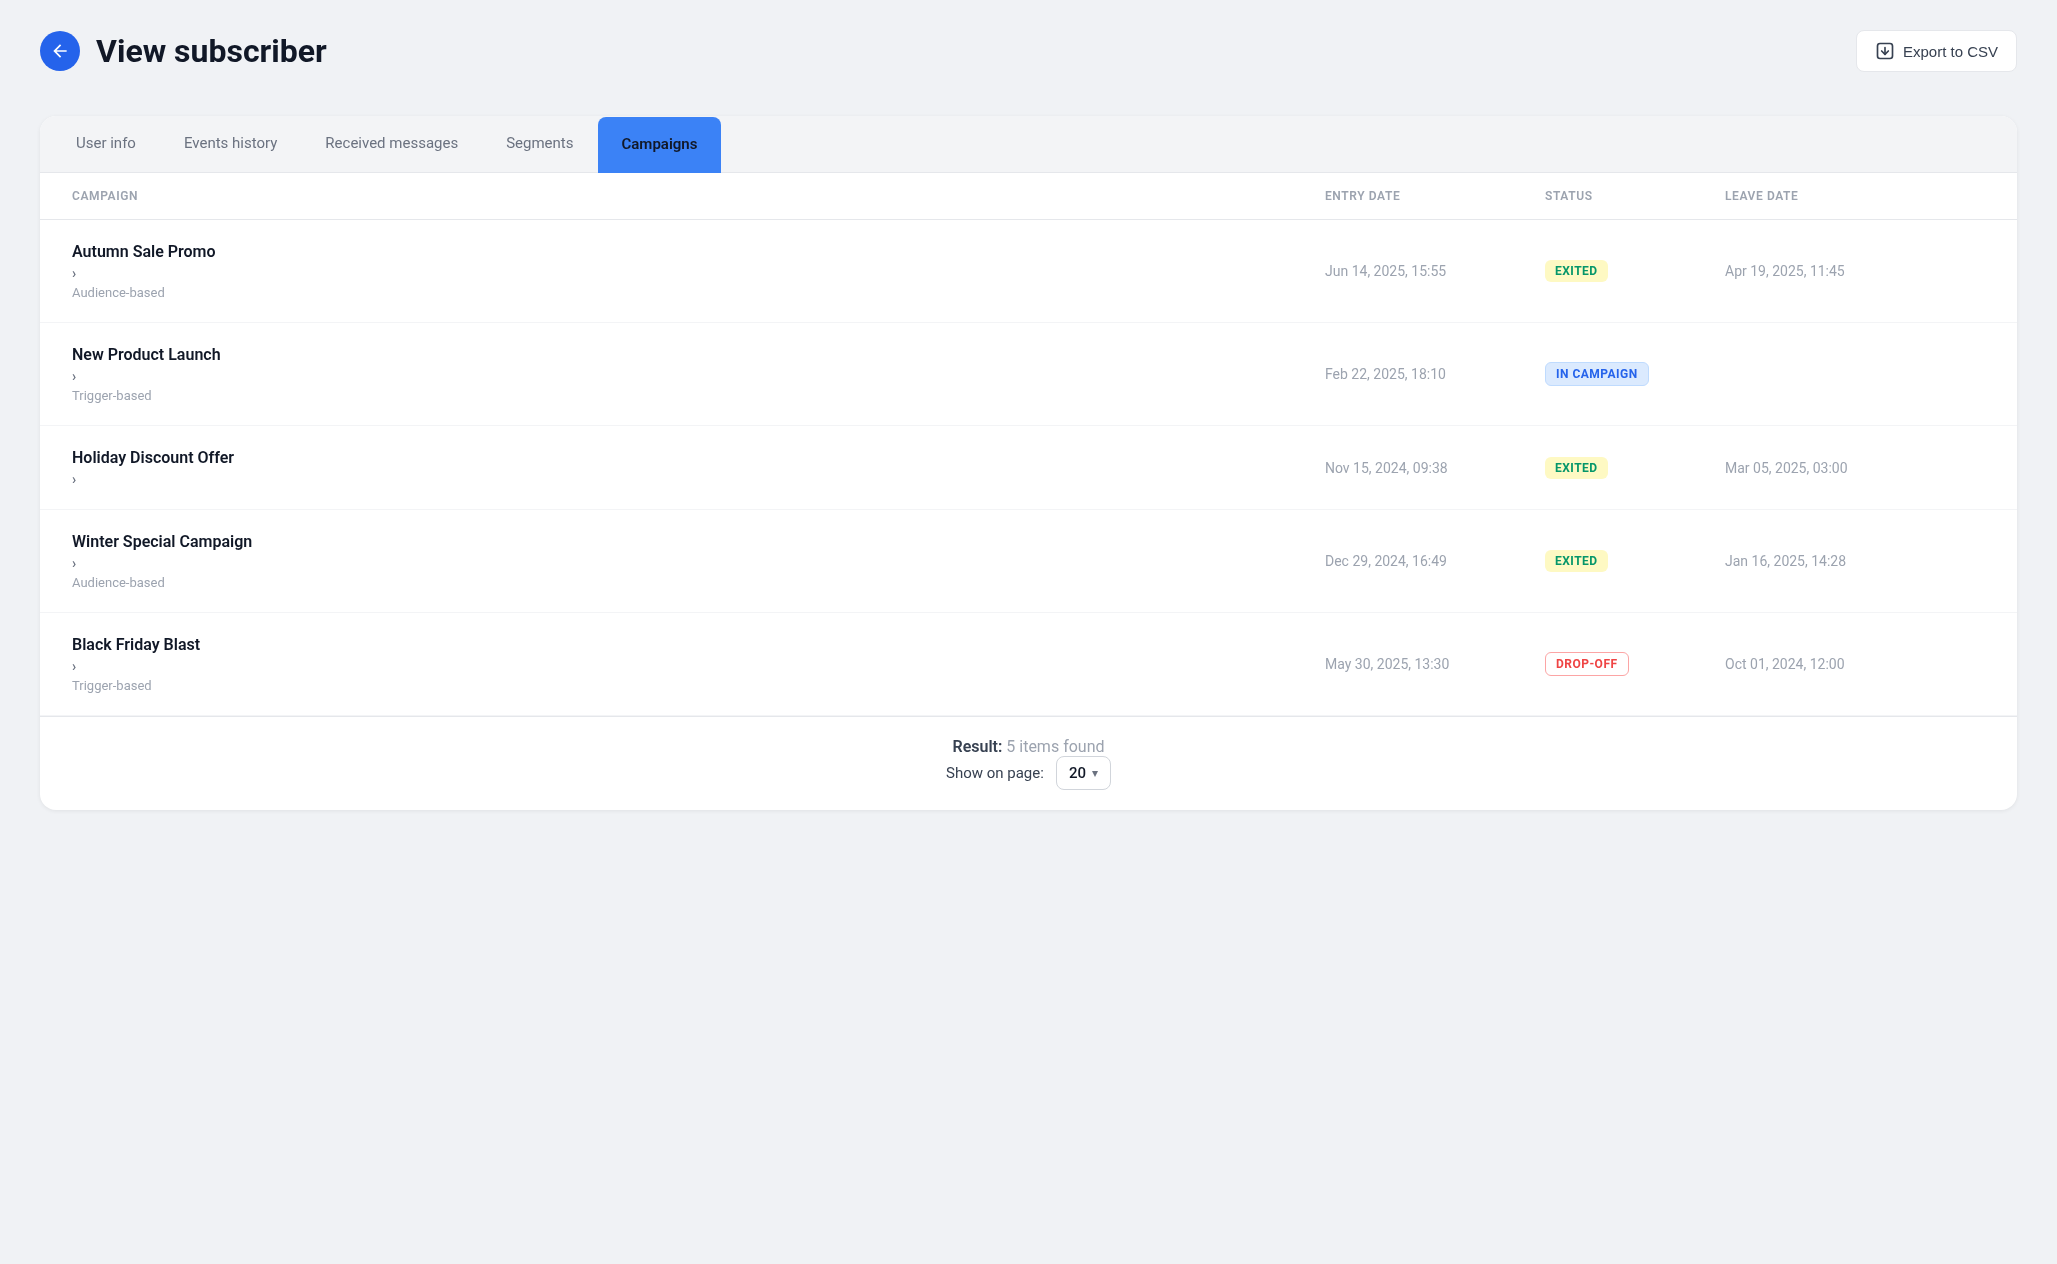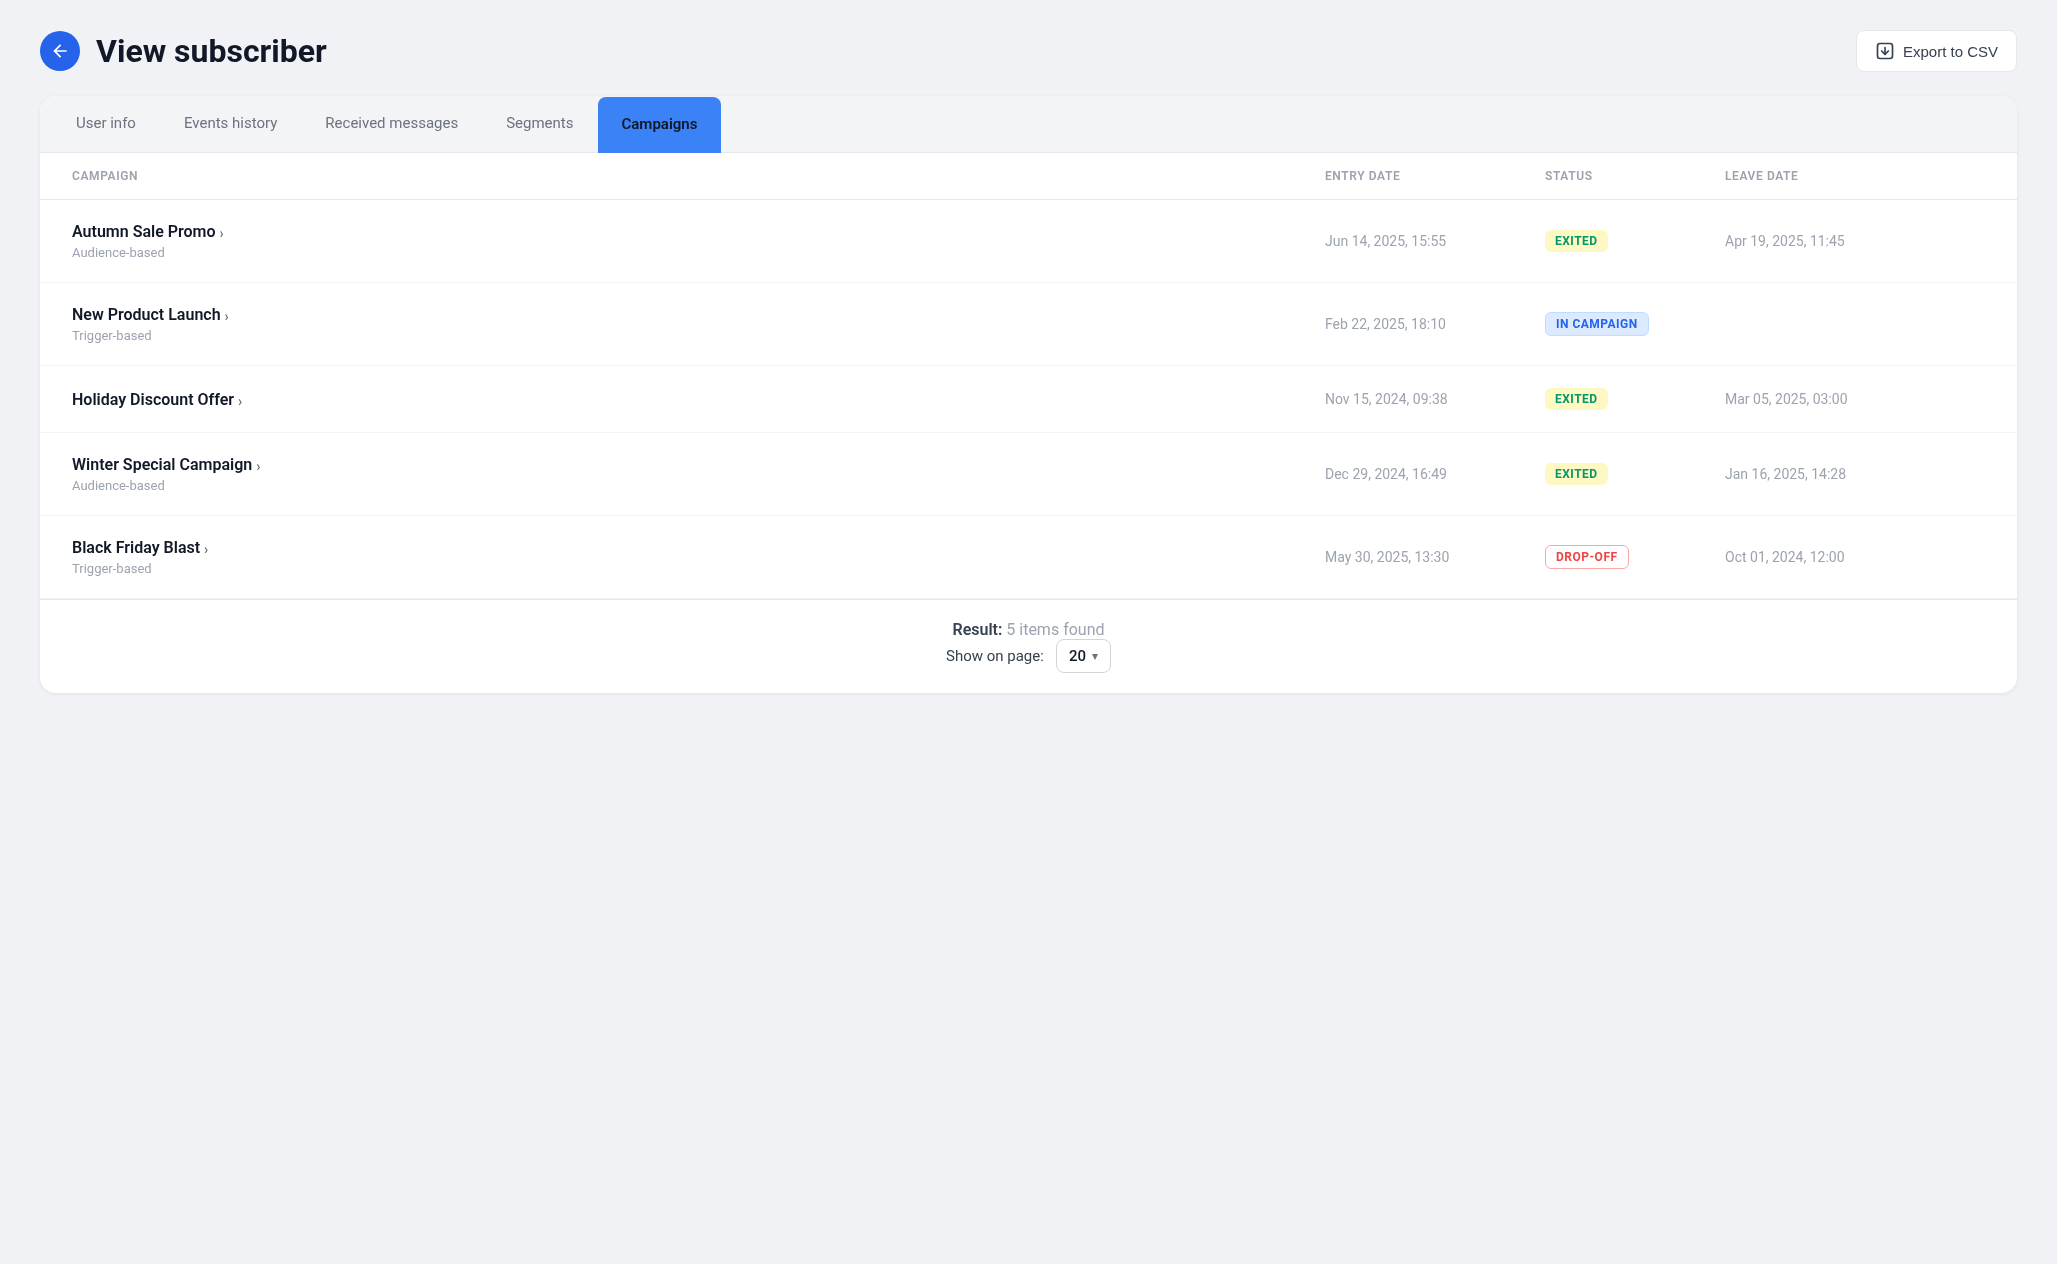--- a/index.html
+++ b/index.html
@@ -7,21 +7,21 @@
       background: #f0f2f5;
       font-family: -apple-system, BlinkMacSystemFont, 'Segoe UI', Roboto, sans-serif;
       color: #1a1a1a;
       min-height: 100vh;
       padding: 30px 40px;
     }
     .header {
       display: flex;
       align-items: center;
       justify-content: space-between;
-      margin-bottom: 24px;
+      margin-bottom: 44px;
     }
     .header-left {
       display: flex;
       align-items: center;
       gap: 16px;
     }
     .back-btn {
       width: 40px;
       height: 40px;
       border-radius: 50%;
@@ -114,26 +114,27 @@
       padding: 22px 32px;
       border-bottom: 1px solid #f3f4f6;
       align-items: center;
       transition: background 0.1s;
     }
     .table-row:last-of-type {
       border-bottom: none;
     }
     .campaign-name {
       display: flex;
-      align-items: flex-end;
+      align-items: flex-start;
       gap: 4px;
       font-size: 16px;
       font-weight: 600;
       color: #111827;
       cursor: pointer;
+      flex-direction: column;
     }
     .campaign-name .chevron {
       color: #6b7280;
       font-size: 14px;
     }
     .campaign-type {
       font-size: 13px;
       color: #9ca3af;
       margin-top: 4px;
     }

